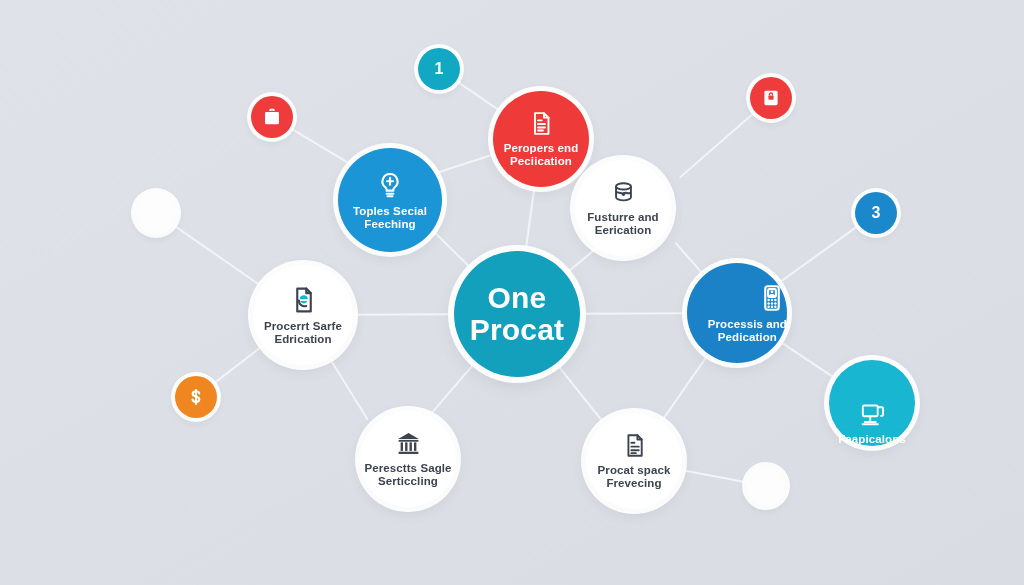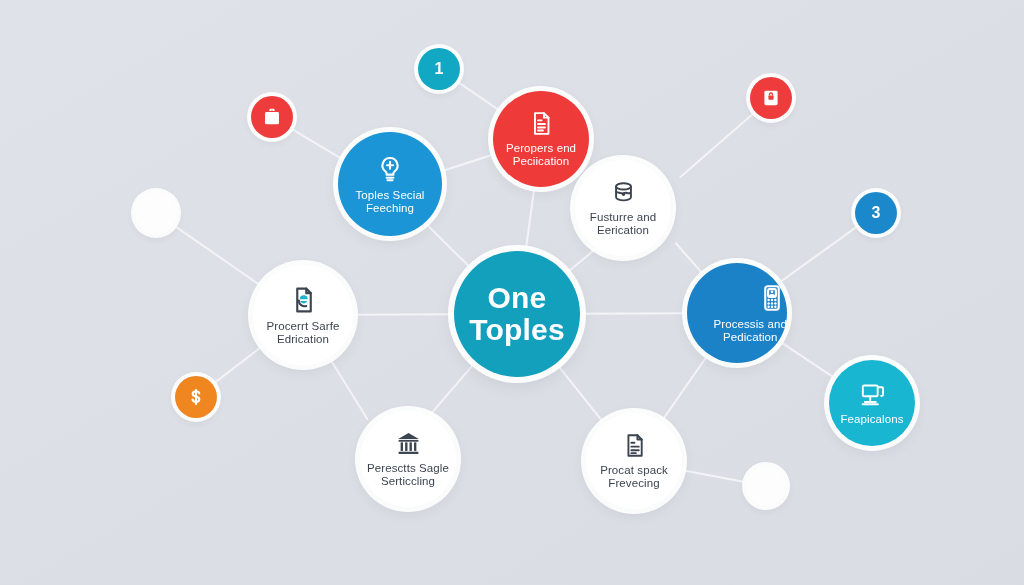--- a/index.html
+++ b/index.html
@@ -29,21 +29,21 @@
     align-items: center;
     justify-content: center;
     box-sizing: border-box;
     text-align: center;
   }
   .node .icon {
     display: block;
     line-height: 0;
   }
   .node .label {
-    font-weight: 400;
+    font-weight: 700;
     letter-spacing: .1px;
     line-height: 1.12;
     white-space: pre-line;
   }
   
   .hub {
     background: #12a0bd;
     box-shadow: 0 0 0 6px rgba(255,255,255,.92), 0 6px 18px rgba(90,100,115,.18);
   }
   .hub .label {
@@ -54,21 +54,21 @@
     letter-spacing: .2px;
   }
   
   .big {
     box-shadow: 0 0 0 5px rgba(255,255,255,.9), 0 4px 14px rgba(90,100,115,.16);
   }
   .big.white  { background: #ffffff; }
   .big.red    { background: #ef3a3a; }
   .big.blue   { background: #1b95d5; }
   .big.blue2  { background: #1b82c8; align-items: flex-end; }
-  .big.cyan   { background: #18b6d0; }
+  .big.cyan   { background: #18b6d0; justify-content: flex-end; }
   .big.white .label { color: #3c4450; }
   .big.red .label,
   .big.blue .label,
   .big.blue2 .label,
   .big.cyan .label { color: #ffffff; }
   .big .label { font-size: 11.5px; }
   .big .icon { margin-bottom: 5px; }
   
   .badge {
     box-shadow: 0 0 0 4px rgba(255,255,255,.9), 0 3px 9px rgba(90,100,115,.16);
@@ -132,21 +132,21 @@
       <div class="node badge orange" style="left: 175px; top: 376px; width: 42px; height: 42px;">
         <span class="icon"><svg width="22" height="22" viewBox="0 0 24 24" aria-hidden="true">
             <path fill="none" stroke="#ffffff" stroke-width="2.3" stroke-linecap="round" d="M12 4.4v15.2"></path>
             <path fill="none" stroke="#ffffff" stroke-width="2.3" stroke-linecap="round" stroke-linejoin="round" d="M15.6 8.1c-.5-1.5-1.9-2.3-3.6-2.3-2 0-3.6 1-3.6 2.8 0 3.8 7.2 1.9 7.2 5.8 0 1.9-1.7 2.9-3.6 2.9-1.9 0-3.3-.9-3.8-2.5"></path>
           </svg></span>
       </div>
       <div class="node badge plain" style="left: 135px; top: 192px; width: 42px; height: 42px;"></div>
       <div class="node badge plain" style="left: 746px; top: 466px; width: 40px; height: 40px;"></div>
     </div>
   <div id="node-layer">
-      <div class="node big blue" style="left: 338px; top: 132px; width: 104px; height: 104px;">
+      <div class="node big blue" style="left: 338px; top: 148px; width: 104px; height: 104px;">
         <span class="icon"><svg width="30" height="30" viewBox="0 0 24 24" aria-hidden="true">
             <path fill="none" stroke="#ffffff" stroke-width="1.7" stroke-linecap="round" stroke-linejoin="round" d="M12 3.2a6 6 0 0 0-3.6 10.8c.6.5.9 1.1.9 1.8v.7h5.4v-.7c0-.7.3-1.3.9-1.8A6 6 0 0 0 12 3.2Z"></path>
             <path fill="none" stroke="#ffffff" stroke-width="1.7" stroke-linecap="round" stroke-linejoin="round" d="M9.3 19h5.4M10 21h4"></path>
             <path fill="none" stroke="#ffffff" stroke-width="1.7" stroke-linecap="round" stroke-linejoin="round" d="M12 6.3v5.4M9.6 9h4.8"></path>
           </svg></span>
         <span class="label">Toples Secial
 Feeching</span>
       </div>
       <div class="node big red" style="left: 493px; top: 91px; width: 96px; height: 96px;">
         <span class="icon"><svg width="27" height="27" viewBox="0 0 24 24" aria-hidden="true">
@@ -227,16 +227,16 @@
             <path fill="none" stroke="#ffffff" stroke-width="1.7" stroke-linecap="round" stroke-linejoin="round" d="M10 13.6v3.4"></path>
             <path fill="none" stroke="#ffffff" stroke-width="1.7" stroke-linecap="round" stroke-linejoin="round" d="M5.2 18.6h9.6"></path>
             <path fill="none" stroke="#ffffff" stroke-width="1.7" stroke-linecap="round" stroke-linejoin="round" d="M3.2 20.6h13.6"></path>
           </svg></span>
         <span class="label">Feapicalons</span>
       </div>
     </div>
   <div id="hub-layer">
       <div class="node hub" style="left: 454px; top: 251px; width: 126px; height: 126px;">
         <span class="label">One
-Toples</span>
+Procat</span>
       </div>
     </div>
 </div>
 
 </body></html>

